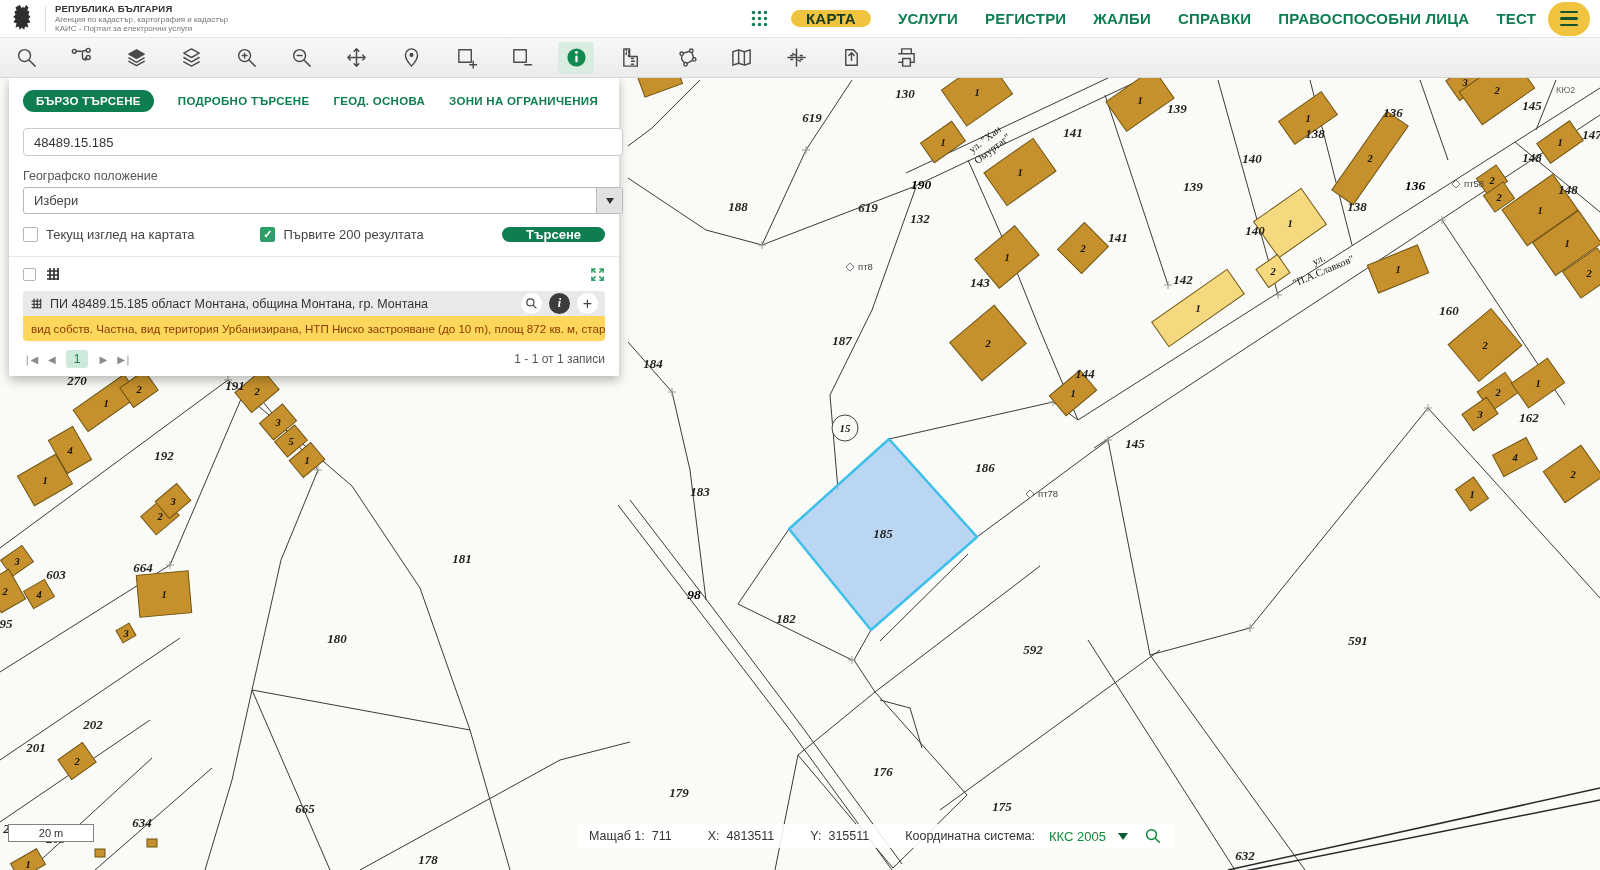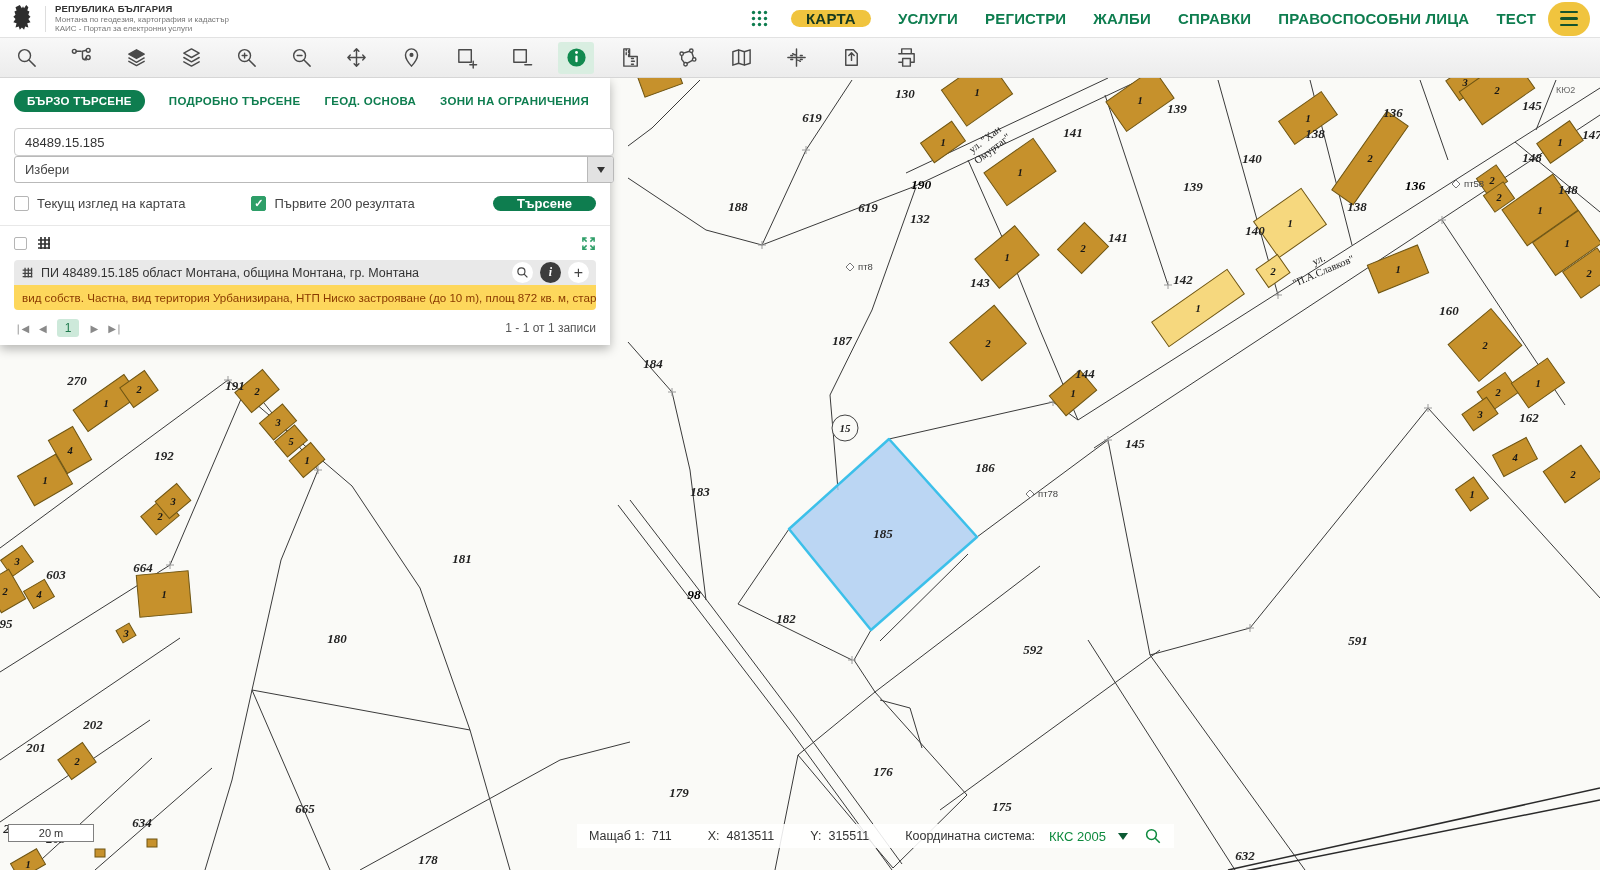--- a/index.html
+++ b/index.html
@@ -35,21 +35,21 @@
   #burger{width:42px;height:34px;background:#f0c43e;border-radius:17px;display:flex;flex-direction:column;justify-content:center;align-items:center;gap:4px;cursor:pointer;flex:0 0 auto}
   #burger i{display:block;width:18px;height:2.5px;background:#14532d;border-radius:2px}
 
   
   #toolbar{position:absolute;left:0;top:38px;width:1600px;height:40px;background:linear-gradient(#f8f8f8,#ececec);border-bottom:1px solid #d6d6d6;z-index:25;display:flex;align-items:center;gap:19px;padding-left:8px}
   .tool{width:36px;height:32px;display:flex;align-items:center;justify-content:center;cursor:pointer;border-radius:3px}
   .tool svg{stroke:#4a4a4a;fill:none;stroke-width:1.5;stroke-linecap:round;stroke-linejoin:round}
   .tool.active{background:#d9eee1}
 
   
-  #panel{position:absolute;left:0;top:78px;width:610px;background:#fff;z-index:20;box-shadow:0 4px 10px rgba(0,0,0,.28);padding:8px 0 8px}
+  #panel{position:absolute;left:9px;top:78px;width:610px;background:#fff;z-index:20;box-shadow:0 4px 10px rgba(0,0,0,.28);padding:8px 0 8px}
   #tabs{display:flex;align-items:center;gap:24px;padding:4px 14px 8px}
   .tab{font-size:11.5px;font-weight:700;color:#0e7d4f;letter-spacing:.3px;cursor:pointer;white-space:nowrap}
   .tab.active{background:#0e7d4f;color:#fff;padding:5px 13px;border-radius:14px}
   #search-input{display:block;width:600px;margin:8px 14px 0;height:28px;border:1px solid #ccc;border-radius:4px;padding:0 10px;font-size:13px;color:#333;font-family:"Liberation Sans",sans-serif}
   .geo-label{margin:13px 14px 4px;font-size:12.5px;color:#555}
   .selectbox{margin:0 14px;width:600px;height:27px;border:1px solid #b9b9b9;border-radius:3px;display:flex;align-items:center;background:#fff;cursor:pointer}
   .selectbox .val{flex:1;font-size:13px;color:#444;padding:0 10px}
   .selectbox .arrow{width:26px;height:25px;background:#e2e2e2;border-left:1px solid #b9b9b9;display:flex;align-items:center;justify-content:center;border-radius:0 2px 2px 0}
   .caret-down{width:0;height:0;border-left:4.5px solid transparent;border-right:4.5px solid transparent;border-top:6px solid #333}
   .optrow{margin:13px 14px 0;display:flex;align-items:center}
@@ -414,21 +414,21 @@
       <text x="1556" y="93" class="corner-lbl">КЮ2</text>
     </svg>
 
   <div id="header">
     <svg class="lion" viewBox="0 0 24 28">
       <path fill="#2e2e2e" d="M9 1l2 3 1-2 1 2 2-3 2 2-1 3 2 1-1 3 2 2-2 2 2 3-3 1 1 4-3-1-1 3-2-2-2 2-1-3-3 1 1-4-3-1 2-3-2-2 2-2-1-3 2-1-1-3z"></path>
     </svg>
     <div class="logo-div"></div>
     <div class="logo-txt">
       <div class="logo-t1">РЕПУБЛИКА БЪЛГАРИЯ</div>
-      <div class="logo-t2">Монтана по геодезия, картография и кадастър</div>
+      <div class="logo-t2">Агенция по кадастър, картография и кадастър</div>
       <div class="logo-t3">КАИС - Портал за електронни услуги</div>
     </div>
     <div id="nav">
       <svg class="grid-dots" width="17" height="17" viewBox="0 0 17 17">
         <g fill="#0e7d4f">
             <circle cx="2.5" cy="2.5" r="1.7"></circle>
             <circle cx="8.5" cy="2.5" r="1.7"></circle>
             <circle cx="14.5" cy="2.5" r="1.7"></circle>
             <circle cx="2.5" cy="8.5" r="1.7"></circle>
             <circle cx="8.5" cy="8.5" r="1.7"></circle>
@@ -561,20 +561,21 @@
   </div>
 
   <div id="panel">
     <div id="tabs">
       <span class="tab active">БЪРЗО ТЪРСЕНЕ</span>
       <span class="tab">ПОДРОБНО ТЪРСЕНЕ</span>
       <span class="tab">ГЕОД. ОСНОВА</span>
       <span class="tab">ЗОНИ НА ОГРАНИЧЕНИЯ</span>
     </div>
     <input id="search-input" value="48489.15.185" style="">
+    <div class="geo-label">Географско положение</div>
     <div class="selectbox">
       <span class="val">Избери</span>
       <span class="arrow">
           <span class="caret-down"></span>
         </span>
     </div>
     <div class="optrow">
       <span class="cb"></span>
       <span class="cb-lbl">Текущ изглед на картата</span>
       <span class="opt2">

